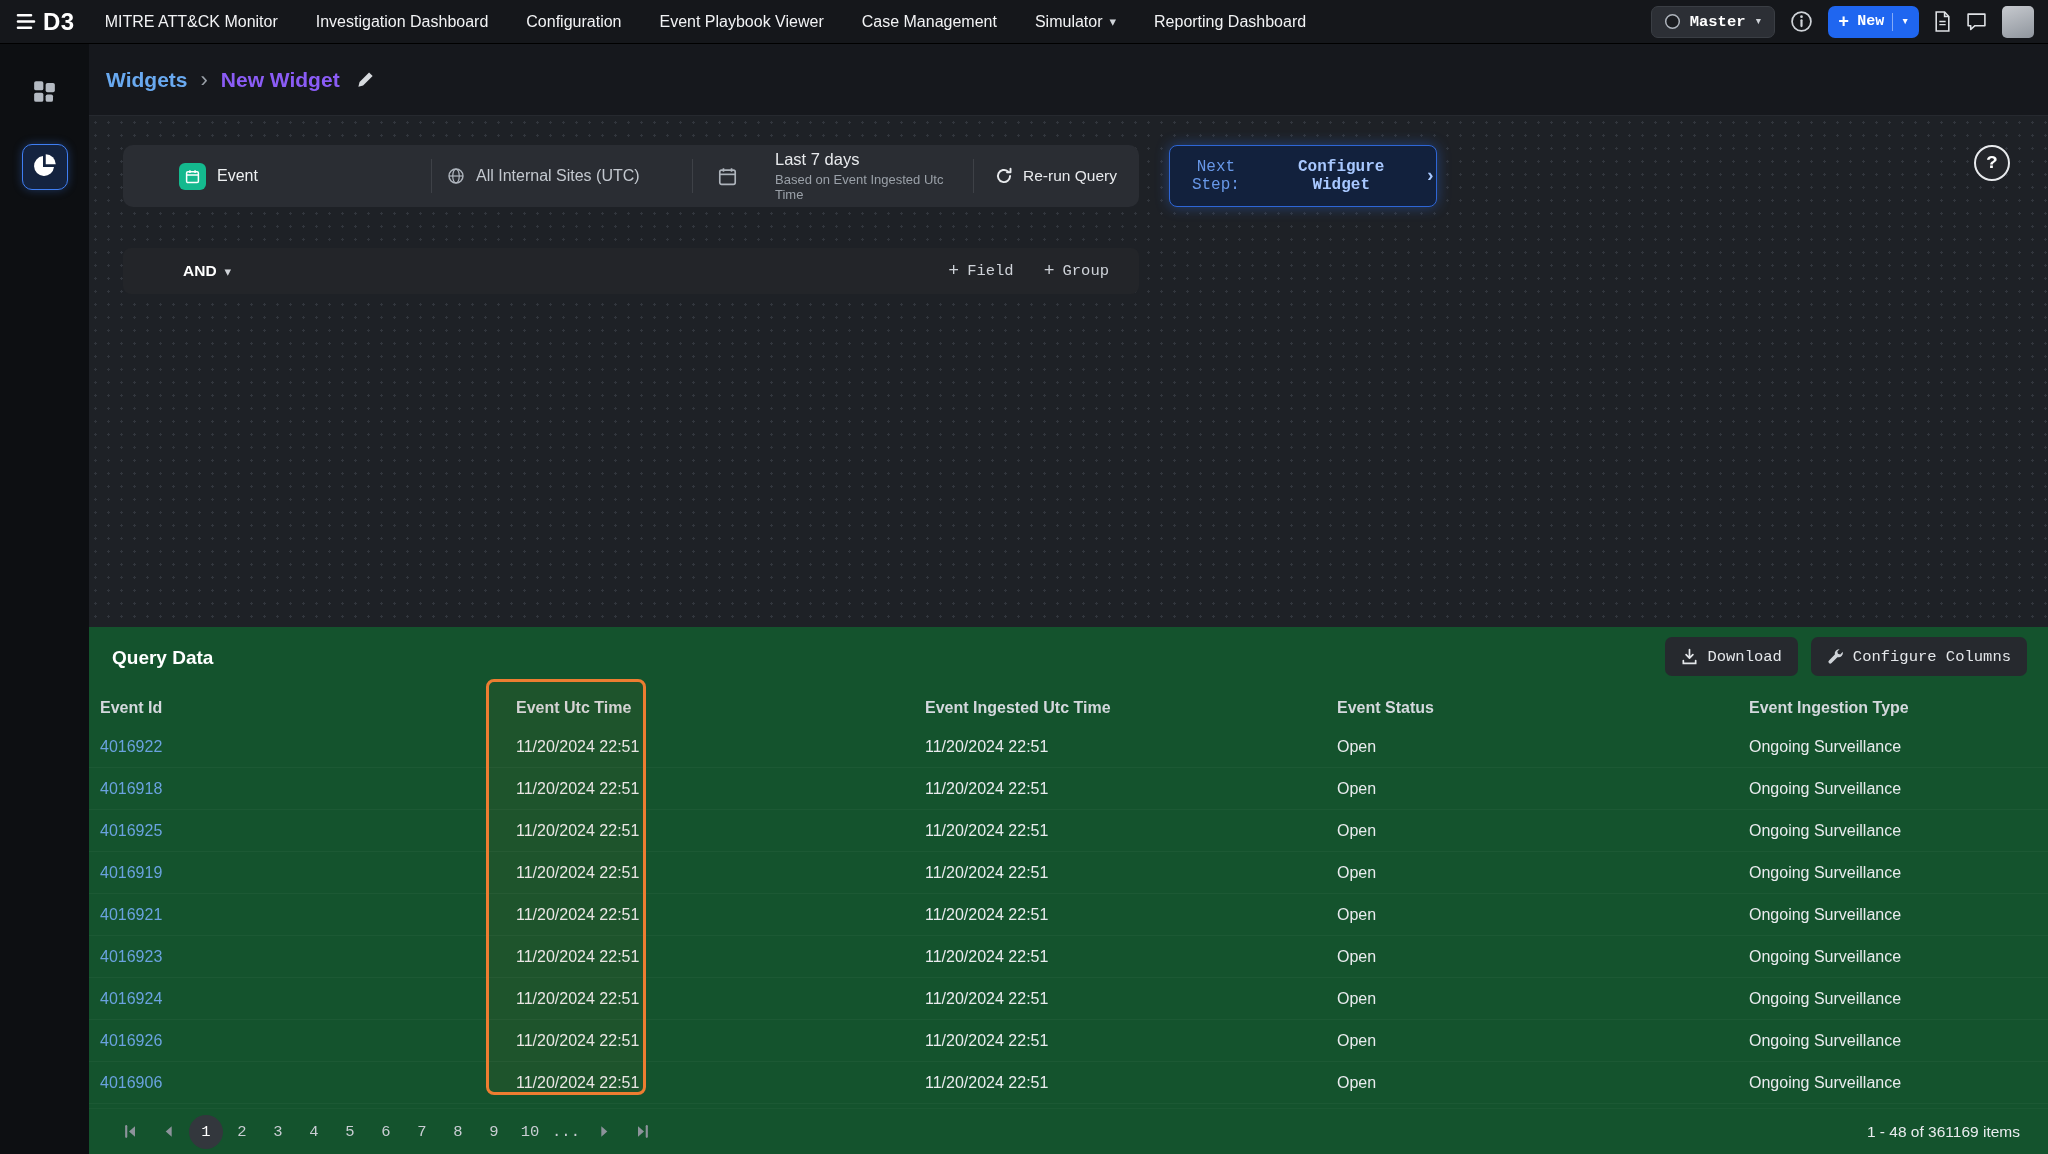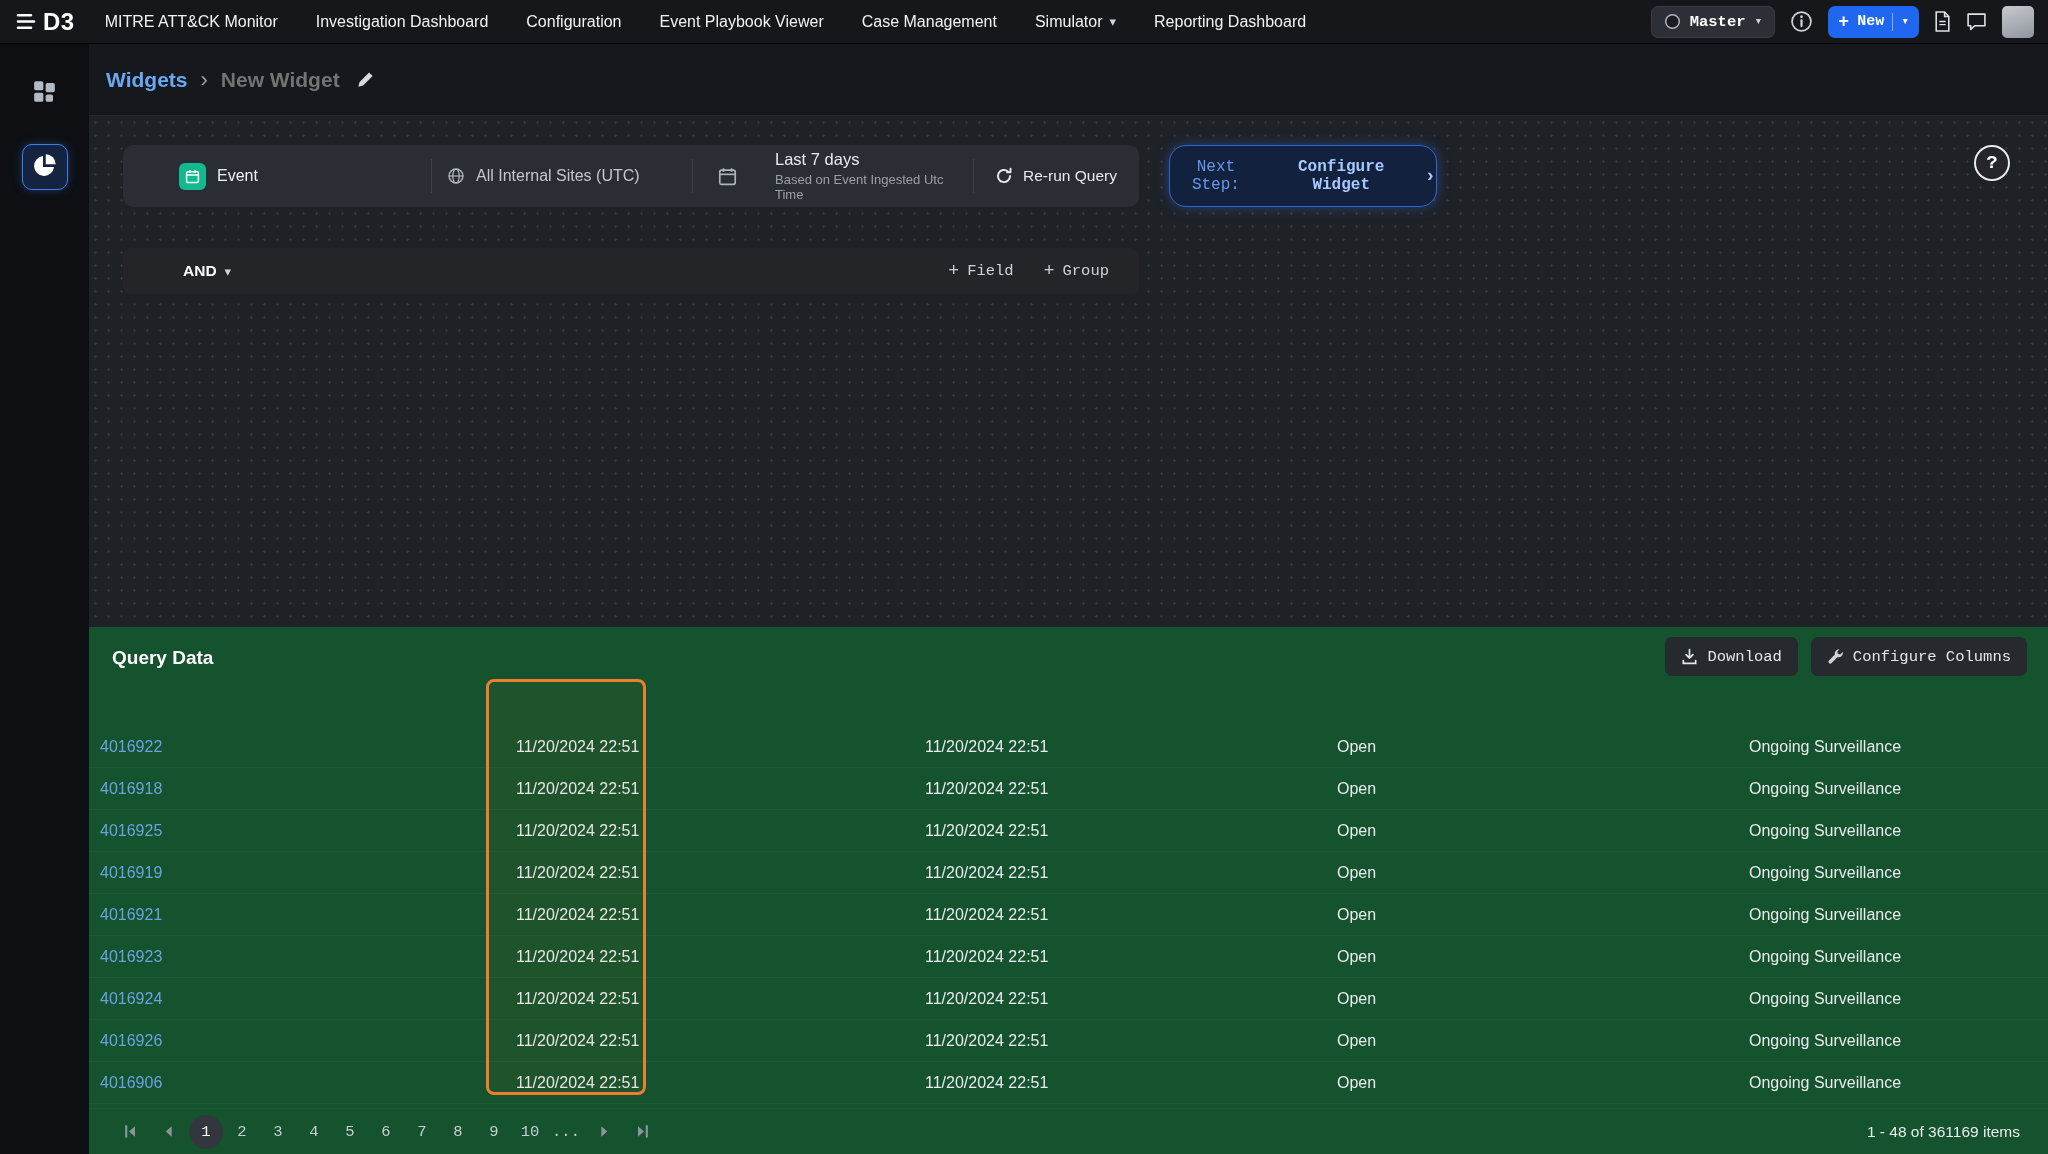--- a/index.html
+++ b/index.html
@@ -51,21 +51,21 @@
 
   
   .main { position:absolute; top:44px; left:89px; right:0; bottom:0; }
 
   .breadcrumb-bar {
     height:72px; background:#16181d; border-bottom:1px solid #26292f;
     display:flex; align-items:center; padding-left:17px; gap:13px;
   }
   .bc-link { color:#69a9f0; font-size:21px; font-weight:700; }
   .bc-sep { color:#9aa0a8; font-size:22px; }
-  .bc-current { color:#737373; font-size:21px; font-weight:700; }
+  .bc-current { color:#8b5cf6; font-size:21px; font-weight:700; }
   .bc-edit { display:flex; margin-left:3px; }
 
   .canvas {
     position:relative; height:511px; background-color:#1e2126;
     background-image:radial-gradient(circle,#32363d 1.2px, transparent 1.4px);
     background-size:13px 13px;
   }
 
   
   .query-bar {
@@ -81,21 +81,21 @@
   .teal-tile { width:27px; height:27px; border-radius:6px; background:var(--teal,#14b98e); display:flex; align-items:center; justify-content:center; }
   .seg-label { color:#eef0f2; font-size:16px; }
   .seg-label.dim { color:#c3c8cf; }
   .seg3 .stack { display:flex; flex-direction:column; gap:3px;margin-left:25px; }
   .seg3 .main-line { color:#e8eaed; font-size:16.5px; }
   .seg3 .sub-line { color:#9aa0a8; font-size:13px; }
   .rerun-label { color:#e8eaed; font-size:15.5px; }
 
   .next-step {
     position:absolute; left:1080px; top:29px; width:268px; height:62px;
-    background:#12213d; border:1.5px solid #2e66d6; border-radius:17px;
+    background:#12213d; border:1.5px solid #2e66d6; border-radius:8px;
     box-shadow:0 0 14px rgba(47,107,219,.45);
     display:flex; align-items:center; justify-content:center; gap:6px; font-size:16px;
   }
   .next-step .prefix { color:#6898e8; }
   .next-step .bold { color:#a8c8ff; font-weight:700; }
   .next-step .chev { color:#a8c8ff; font-size:19px; font-weight:700; margin-left:4px; }
 
   .help-btn {
     position:absolute; left:1885px; top:29px; width:36px; height:36px; border-radius:50%;
     background:#24262b; border:2px solid #e8eaed; color:#fff; font-size:19px; font-weight:700;
@@ -357,20 +357,27 @@
       <button class="qd-btn">
         <span class="icon-btn">
           <svg width="17" height="17" viewBox="0 0 16 16">
               <path d="M11.3 1.2a4 4 0 0 0-3.9 5L1.9 11.7a1.7 1.7 0 1 0 2.4 2.4l5.5-5.5a4 4 0 0 0 5-5L12.5 6l-2.2-.6-.6-2.2 2.3-2.3a4 4 0 0 0-.7.3z" fill="#cfd3d8"></path>
             </svg>
         </span>
         <span>Configure Columns</span>
       </button>
     </div>
 
+    <div class="thead grid-cols">
+      <div class="th">Event Id</div>
+      <div class="th">Event Utc Time</div>
+      <div class="th">Event Ingested Utc Time</div>
+      <div class="th">Event Status</div>
+      <div class="th">Event Ingestion Type</div>
+    </div>
 
     <div class="trows">
         <div class="trow grid-cols">
     <div class="cell"><a class="id-link">4016922</a></div>
     <div class="cell">11/20/2024 22:51</div>
     <div class="cell">11/20/2024 22:51</div>
     <div class="cell">Open</div>
     <div class="cell">Ongoing Surveillance</div>
   </div>
         <div class="trow grid-cols">

